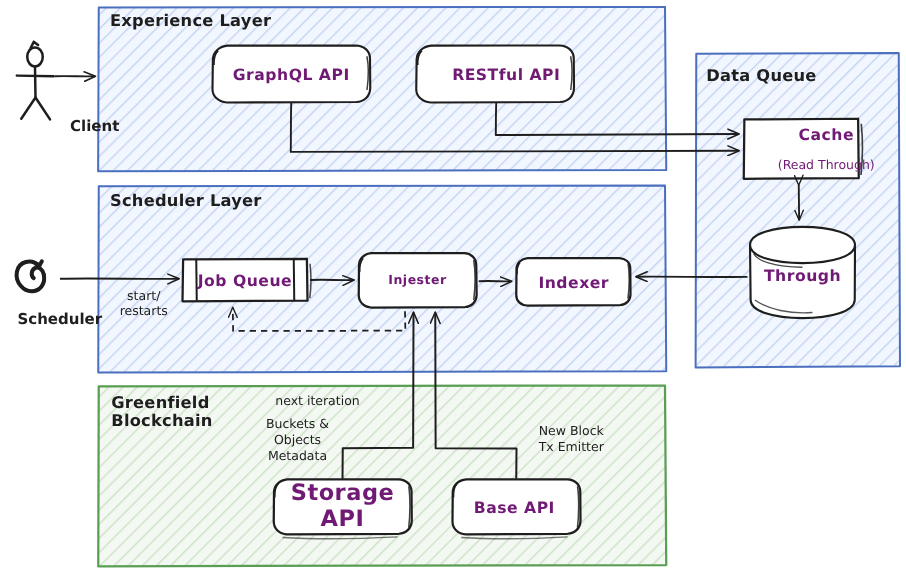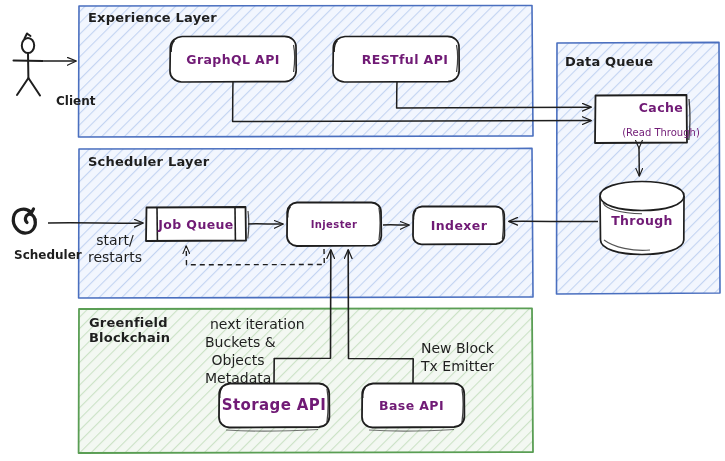--- a/index.html
+++ b/index.html
@@ -6,21 +6,21 @@
   body{width:725px;height:461px;position:relative;overflow:hidden;
        font-family:"DejaVu Sans","Liberation Sans",sans-serif;}
   #canvas{position:absolute;left:0;top:0;width:725px;height:461px;}
   .lbl{position:absolute;color:#1e1e1e;white-space:pre;line-height:1.18;}
   .node-text{position:absolute;display:flex;flex-direction:column;
              align-items:center;justify-content:center;text-align:center;
              color:#701a75;pointer-events:none;}
   .nt-main{font-weight:700;letter-spacing:.4px;}
   .nt-sub{font-size:10px;font-weight:400;margin-top:12px;}
   .panel-title{font-weight:700;font-size:13px;letter-spacing:.2px;}
-  .edge-label{font-size:14px;text-align:center;font-weight:400;}
+  .edge-label{font-size:10px;text-align:center;font-weight:400;}
 </style>
 </head>
 <body>
 
 <svg id="canvas" viewBox="0 0 725 461" xmlns="http://www.w3.org/2000/svg">
   <defs>
     <pattern id="hatchBlue" width="8" height="8" patternTransform="rotate(45)" patternUnits="userSpaceOnUse">
       <rect width="8" height="8" fill="#f2f6fe"></rect>
       <line x1="0" y1="0" x2="0" y2="8" stroke="#c3d4f2" stroke-width="2.2"></line>
     </pattern>
@@ -206,21 +206,21 @@
 </div>
 <div class="node-text" style="left:157px;top:207px;width:78px;height:34px;font-size:12.5px;">
   <span class="nt-main">Job Queue</span>
 </div>
 <div class="node-text" style="left:287px;top:202px;width:94px;height:44px;font-size:10px;">
   <span class="nt-main">Injester</span>
 </div>
 <div class="node-text" style="left:413px;top:206px;width:92px;height:38px;font-size:12.5px;">
   <span class="nt-main">Indexer</span>
 </div>
-<div class="node-text" style="left:219px;top:383px;width:110px;height:44px;font-size:15px;border-radius:19px;">
+<div class="node-text" style="left:219px;top:383px;width:110px;height:44px;font-size:18px;border-radius:19px;">
   <span class="nt-main">Storage API</span>
 </div>
 <div class="node-text" style="left:362px;top:383px;width:99px;height:44px;font-size:12.5px;">
   <span class="nt-main">Base API</span>
 </div>
 
 <div class="lbl edge-label" style="left:84px;top:232px;width:62px;">start/
 restarts</div>
 <div class="lbl edge-label" style="left:210px;top:270px;width:88px;margin-top:46px;">next iteration</div>
 <div class="lbl edge-label" style="left:205px;top:334px;width:66px;line-height:1.28;">Buckets &amp;

